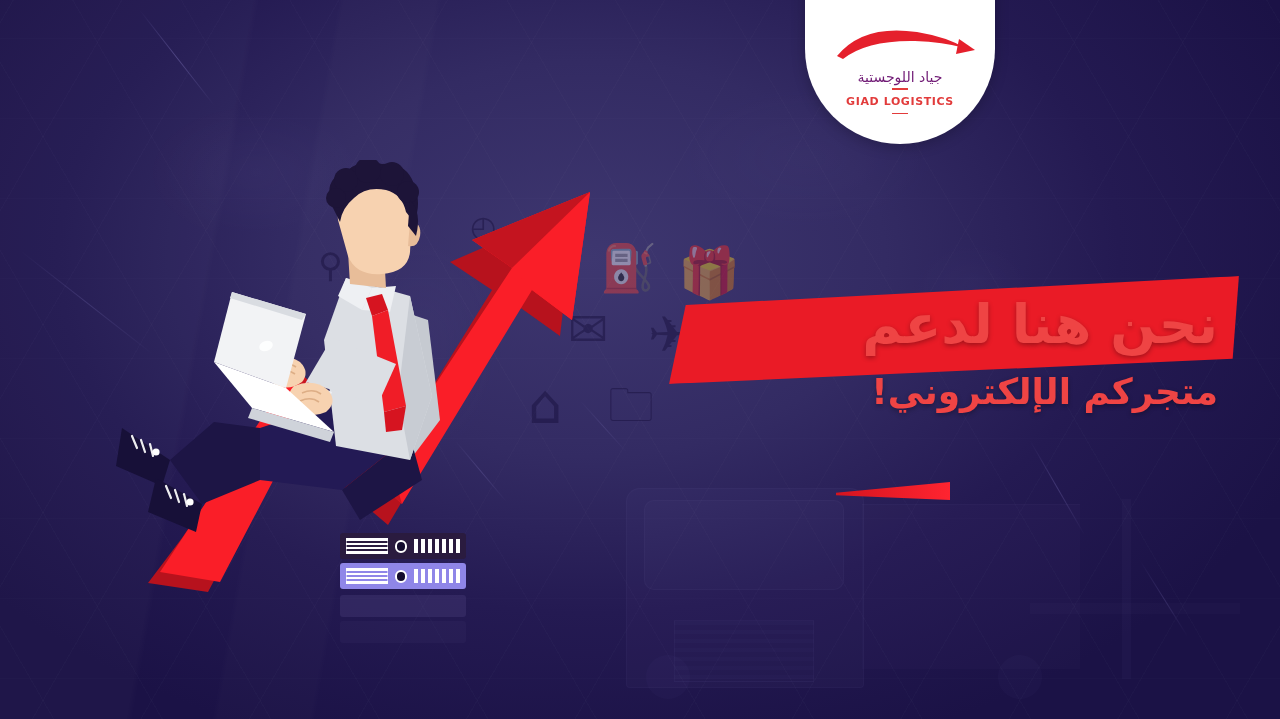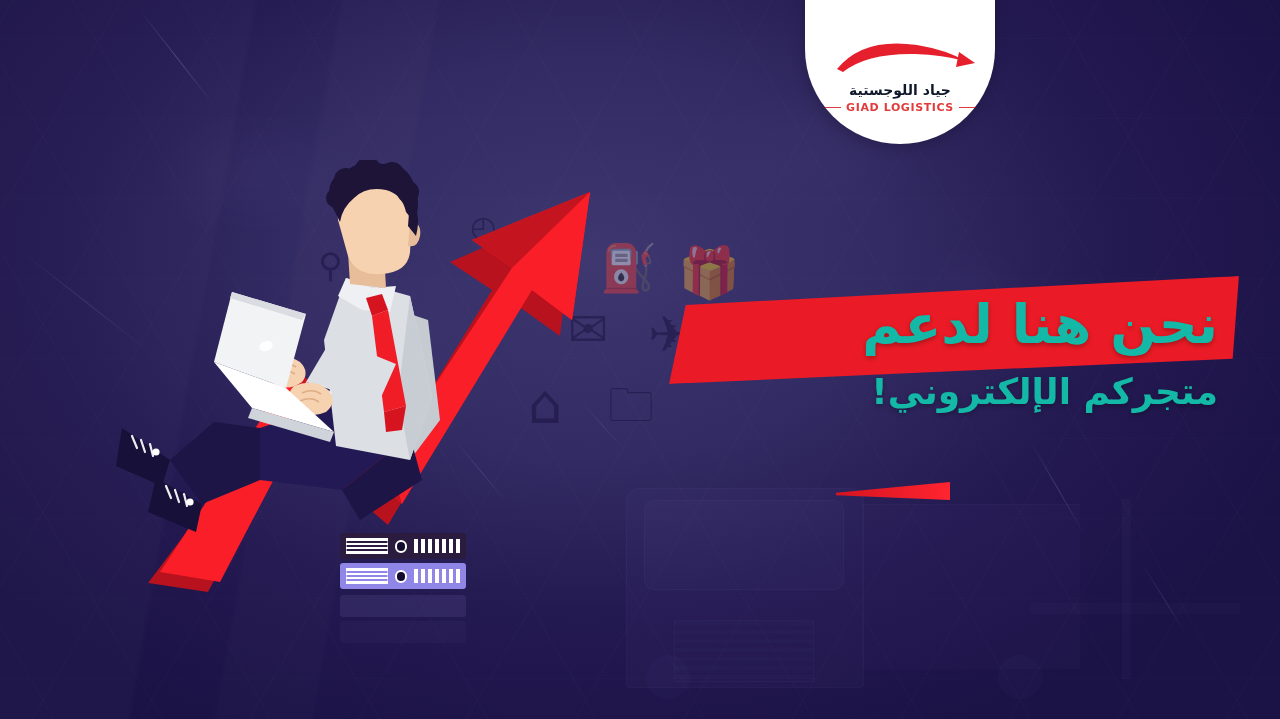--- a/index.html
+++ b/index.html
@@ -125,21 +125,21 @@
   }
   .hl-banner {
     position:absolute; right:-18px; top:-10px;
     width:572px; height:96px;
     background:#ea1b26;
     clip-path:polygon(3.2% 18%, 100% 0%, 98.6% 86%, 0% 100%);
     transform:rotate(-1.2deg);
   }
   .hl-line {
     position:relative;
-    color:#14b8a6;
+    color:#ef4444;
     font-weight:bold;
     letter-spacing:-1px;
     line-height:1.22;
     white-space:nowrap;
     text-shadow:0 2px 5px rgba(0,0,0,.30);
   }
   .hl-line.l1 { font-size:54px; padding-right:4px; }
   .hl-line.l2 { font-size:36px; margin-top:12px; padding-right:4px; }
 
   .accent-bar {
@@ -164,24 +164,24 @@
   .logo-word {
     position:absolute; left:0; top:0; width:150px;
     text-align:center;
     font-family:"DejaVu Sans", sans-serif;
     font-size:44px; font-weight:bold; letter-spacing:-2px;
     color:#1f2a66;
     line-height:1;
   }
   .logo-swoosh { position:absolute; left:4px; top:18px; width:146px; height:36px; pointer-events:none; }
   .logo-ar {
-    color:#0f172a; font-size:14px; font-weight:bold; letter-spacing:2.4px;
+    color:#701a75; font-size:14px; font-weight:normal; letter-spacing:2.4px;
     direction:rtl; margin-top:3px;
   }
-  .logo-en-row { display:flex; align-items:center; gap:5px; margin-top:3px; }
+  .logo-en-row { display:flex; align-items:center; gap:5px; margin-top:3px;flex-direction:column; }
   .logo-rule { width:16px; height:1.5px; background:#e23b3b; }
   .logo-en { color:#e23b3b; font-size:11px; font-weight:bold; letter-spacing:.6px; }
 </style>
 </head>
 <body>
 
 <div class="stage">
 
   <div class="bg-base"></div>
   <div class="bg-photo"></div>

